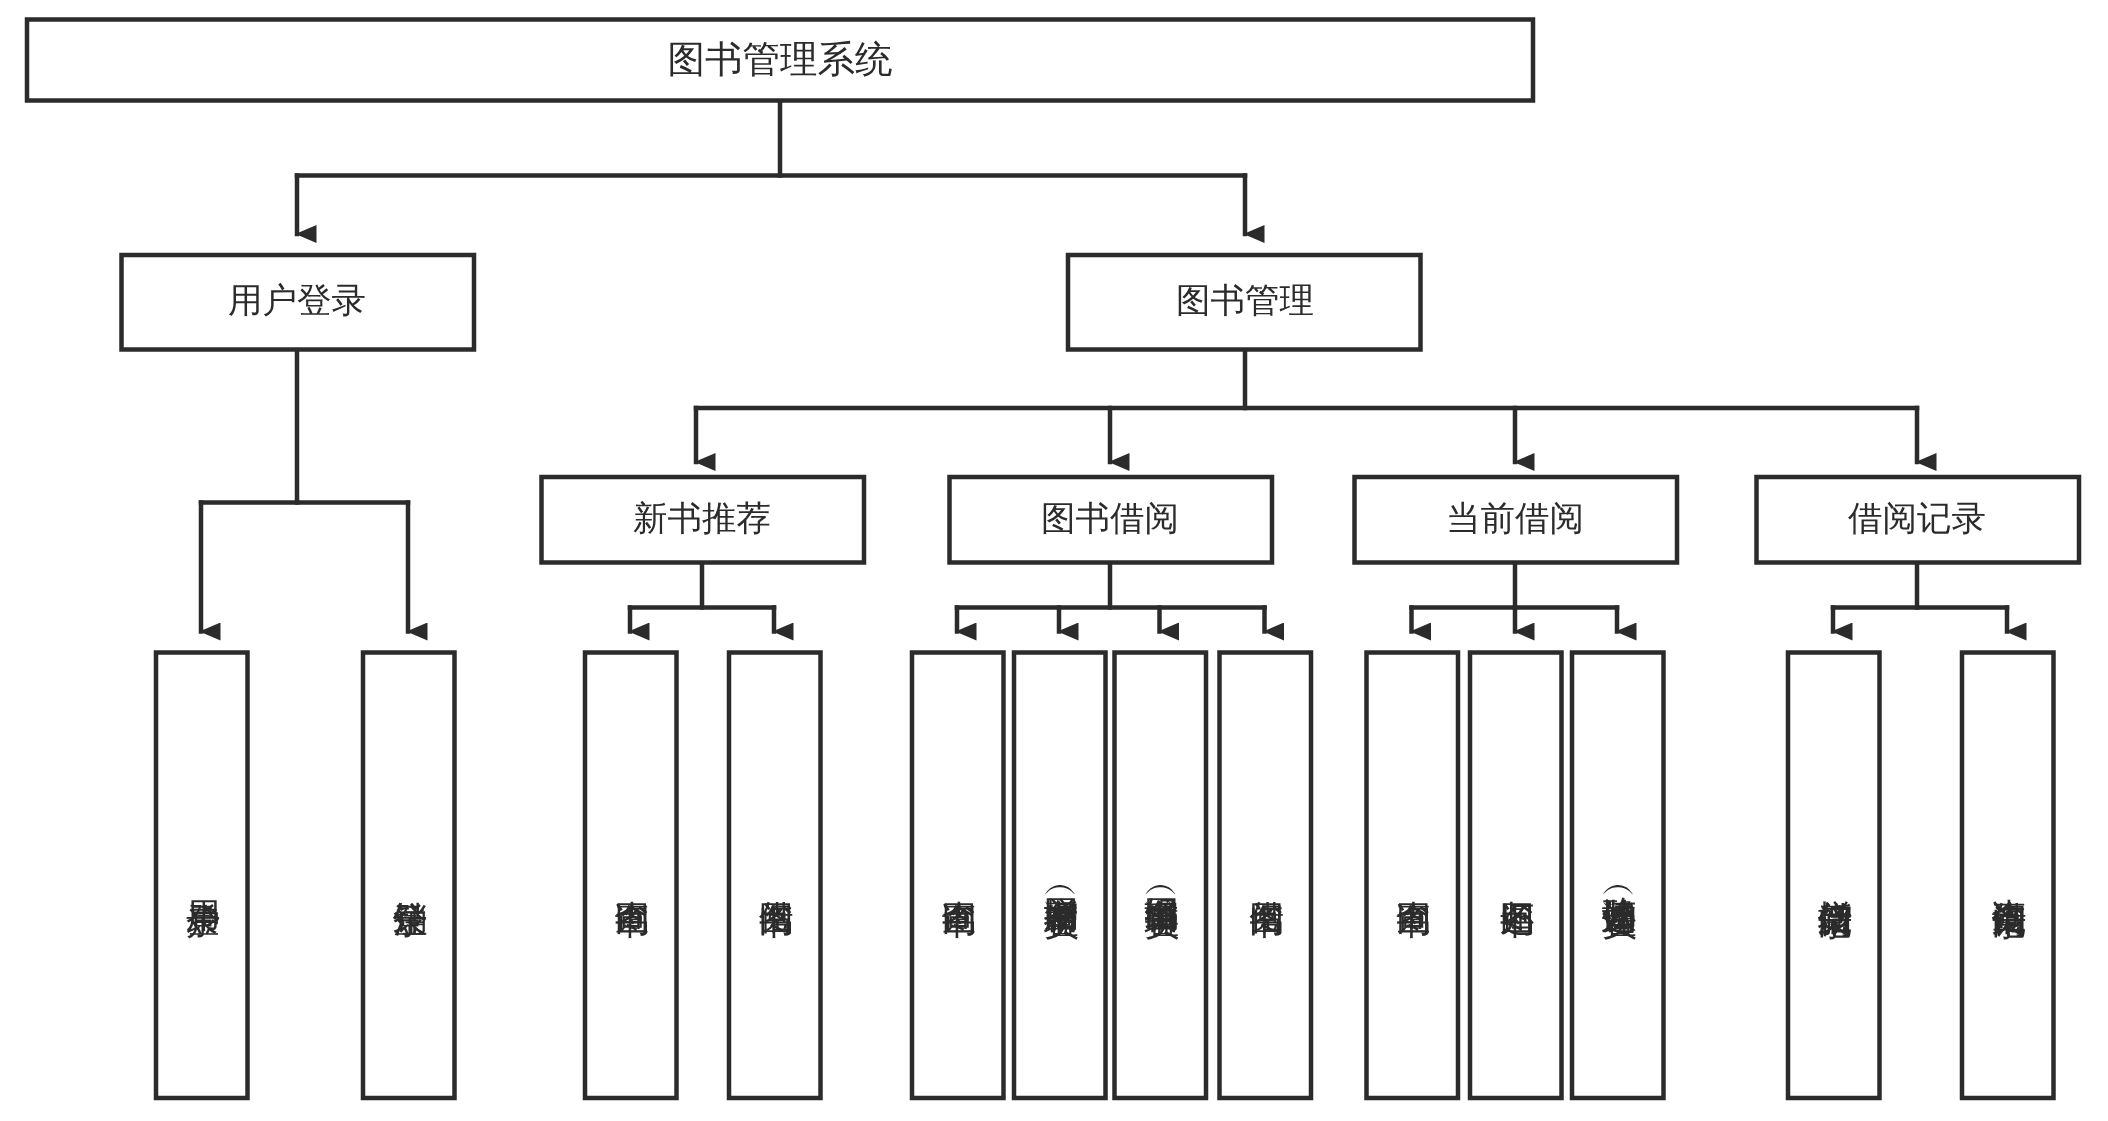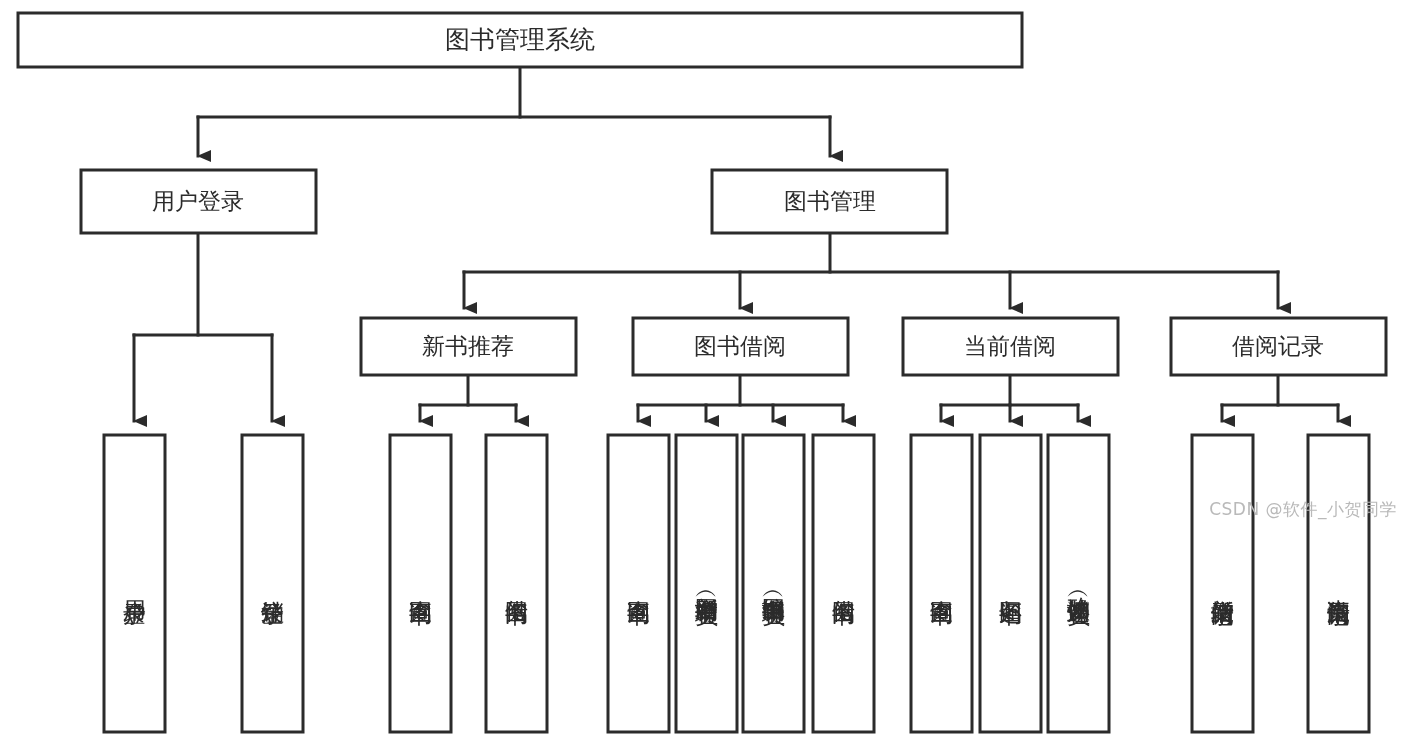--- a/index.html
+++ b/index.html
@@ -191,14 +191,13 @@
       </foreignObject>
     </g>
     <g>
       <rect class="box-rect" x="1308" y="435" width="61" height="297"></rect>
       <foreignObject class="leaf-fo" x="1308" y="435" width="61" height="297">
         <div xmlns="http://www.w3.org/1999/xhtml" class="leaf-text">查询借阅记录</div>
       </foreignObject>
     </g>
   </svg>
 
-  <div id="watermark">CSDN @软件_小贺同学</div>
 </div>
 
 </body></html>

